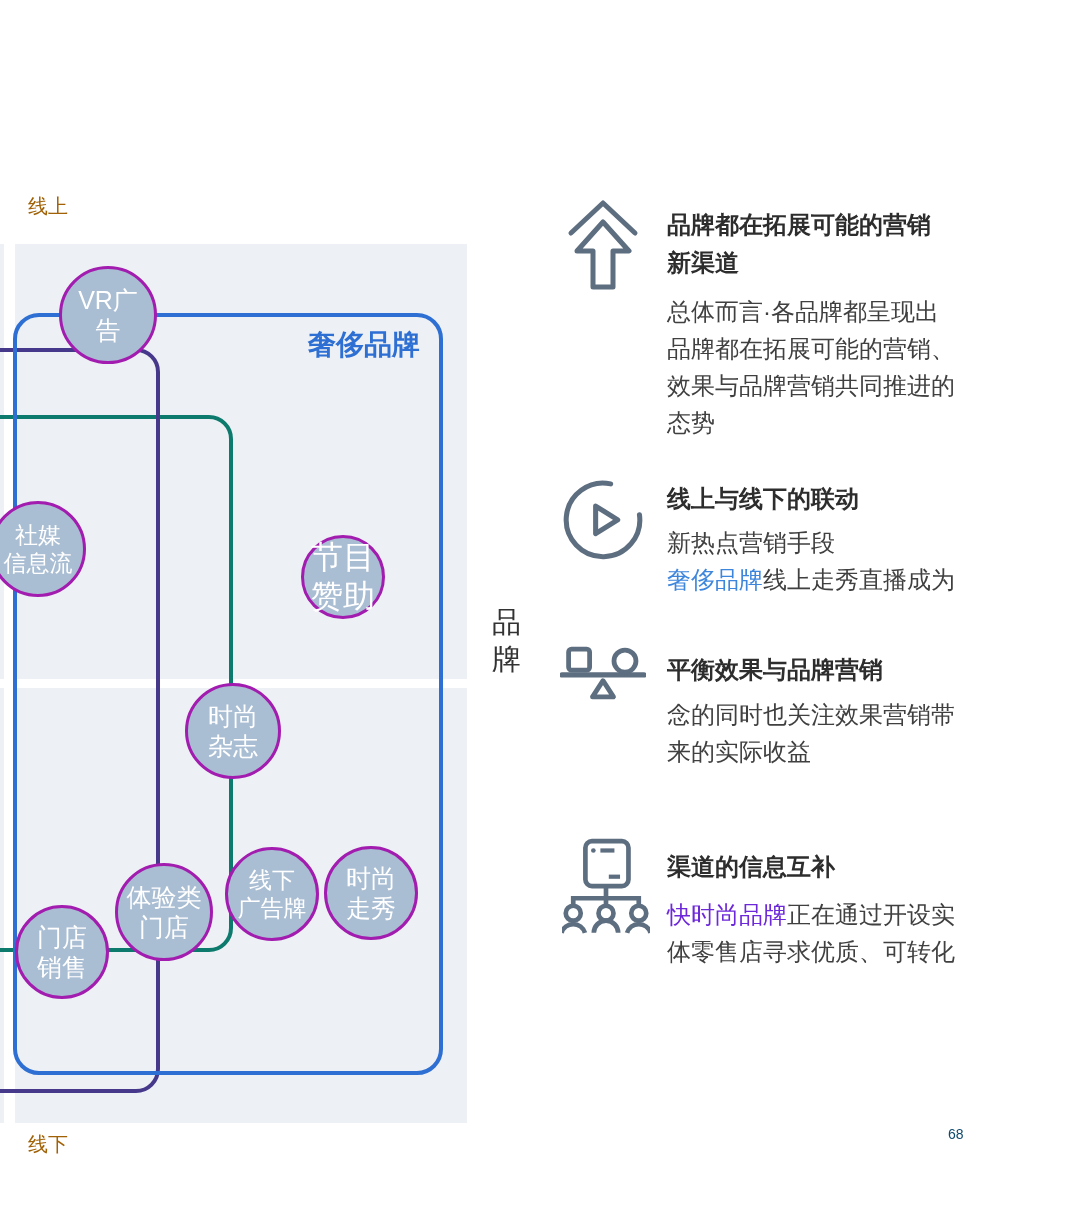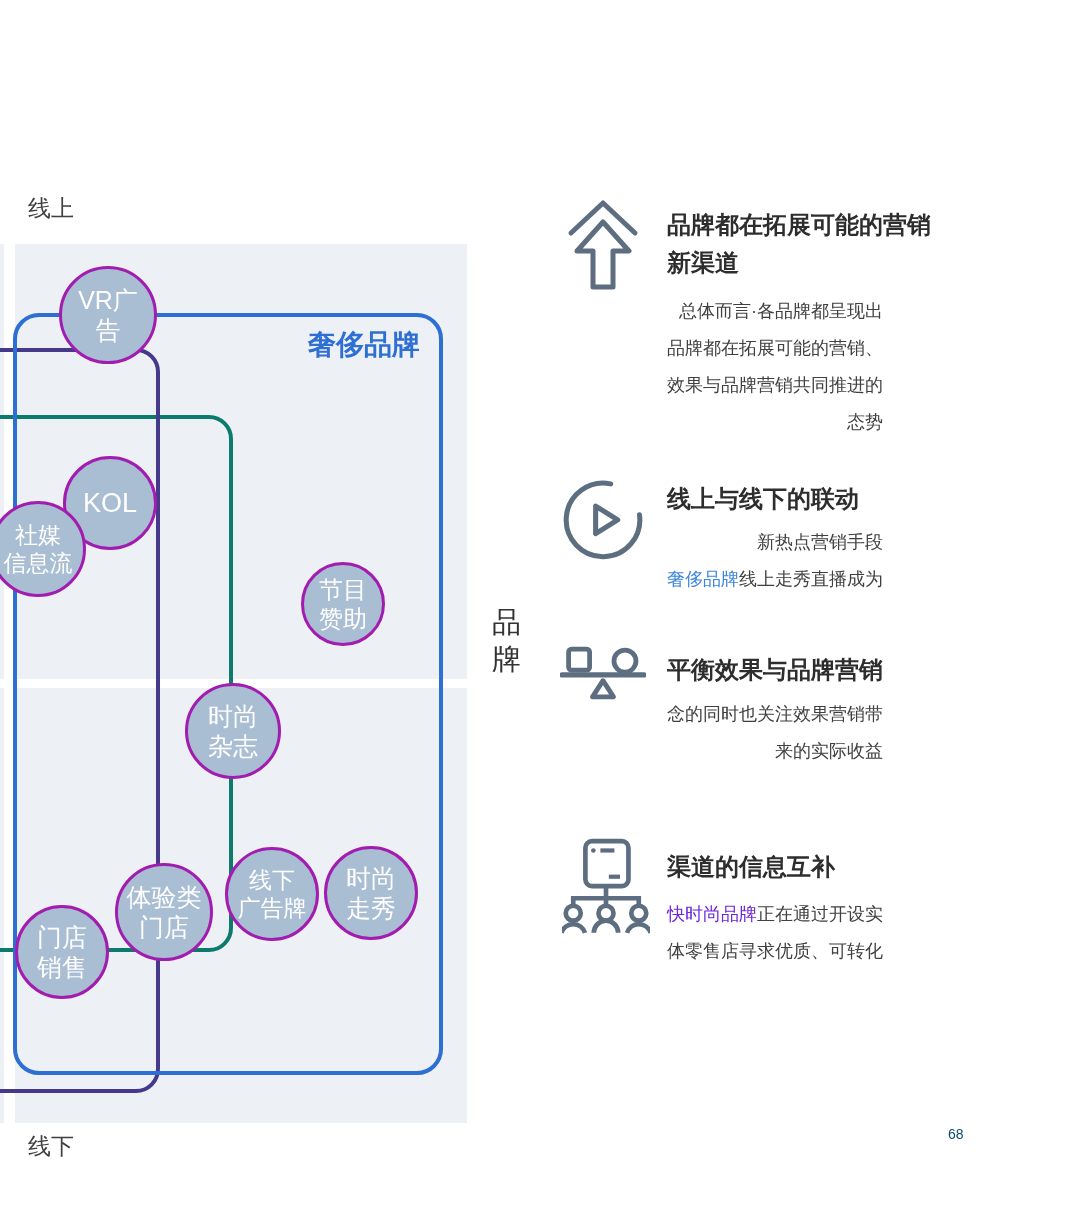--- a/index.html
+++ b/index.html
@@ -18,25 +18,25 @@
   #rect-fastfashion{left:-60px;top:348px;width:220px;height:745px;border:4px solid #46398c;border-radius:24px;}
   #rect-luxury{left:13px;top:313px;width:430px;height:762px;border:4px solid #2e6fd3;border-radius:26px;}
   #luxury-label{left:240px;top:326px;width:180px;text-align:right;font-size:28px;font-weight:700;color:#2e6fd3;}
   
   .bubble{
     box-sizing:border-box;border-radius:50%;background:#a9bdd3;border:3px solid #a21caf;
     display:flex;align-items:center;justify-content:center;text-align:center;
     color:#ffffff;white-space:pre-line;line-height:1.22;font-size:25px;
   }
   
-  .axis-label{font-size:23px;color:#404040;}
+  .axis-label{font-size:20px;color:#a16207;}
   #brand-axis-label{left:492px;top:604px;font-size:29px;line-height:37px;color:#333;white-space:pre-line;}
   
   .section-title{font-size:24px;font-weight:700;color:#2d2d2d;line-height:38px;margin-top:6px;}
-  .section-body{font-size:18px;color:#404040;line-height:37px;text-align:right;}
+  .section-body{font-size:24px;color:#404040;line-height:37px;}
   .line{white-space:nowrap;}
   .icon svg{display:block;}
   #page-number{left:948px;top:1126px;font-size:14px;color:#0c4a6e;}
 </style>
 </head>
 <body>
 
 <div id="canvas">
 
   <div class="abs axis-label" style="left:28px;top:193px;">线上</div>
@@ -45,24 +45,23 @@
   <div class="abs" id="gutter-v"></div>
   <div class="abs" id="gutter-h"></div>
 
   <div class="abs group-rect" id="rect-independent" style="border-color: rgb(13, 122, 110);"></div>
   <div class="abs group-rect" id="rect-fastfashion" style="border-color: rgb(70, 57, 140);"></div>
   <div class="abs group-rect" id="rect-luxury" style="border-color: rgb(46, 111, 211);"></div>
   <div class="abs" id="luxury-label" style="color: rgb(46, 111, 211);">奢侈品牌</div>
 
   <div class="abs bubble" style="left:59px;top:266px;width:98px;height:98px;">VR广
 告</div>
-  <div class="abs bubble" style="left:63px;top:456px;width:94px;height:94px;font-size:27px;">KOL</div>
   <div class="abs bubble" style="left:-10px;top:501px;width:96px;height:96px;font-size:23px;">社媒
 信息流</div>
-  <div class="abs bubble" style="left:301px;top:562px;width:84px;height:84px;font-size:24px;">节目
+  <div class="abs bubble" style="left:301px;top:535px;width:84px;height:84px;font-size:32px;">节目
 赞助</div>
   <div class="abs bubble" style="left:185px;top:683px;width:96px;height:96px;">时尚
 杂志</div>
   <div class="abs bubble" style="left:115px;top:863px;width:98px;height:98px;">体验类
 门店</div>
   <div class="abs bubble" style="left:225px;top:847px;width:94px;height:94px;font-size:23px;">线下
 广告牌</div>
   <div class="abs bubble" style="left:324px;top:846px;width:94px;height:94px;">时尚
 走秀</div>
   <div class="abs bubble" style="left:15px;top:905px;width:94px;height:94px;">门店

